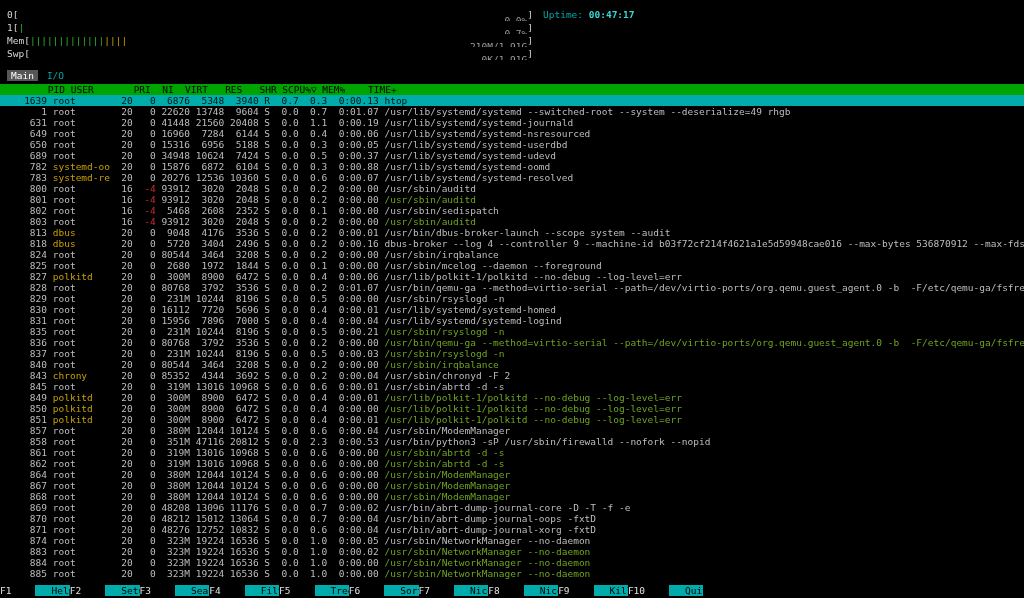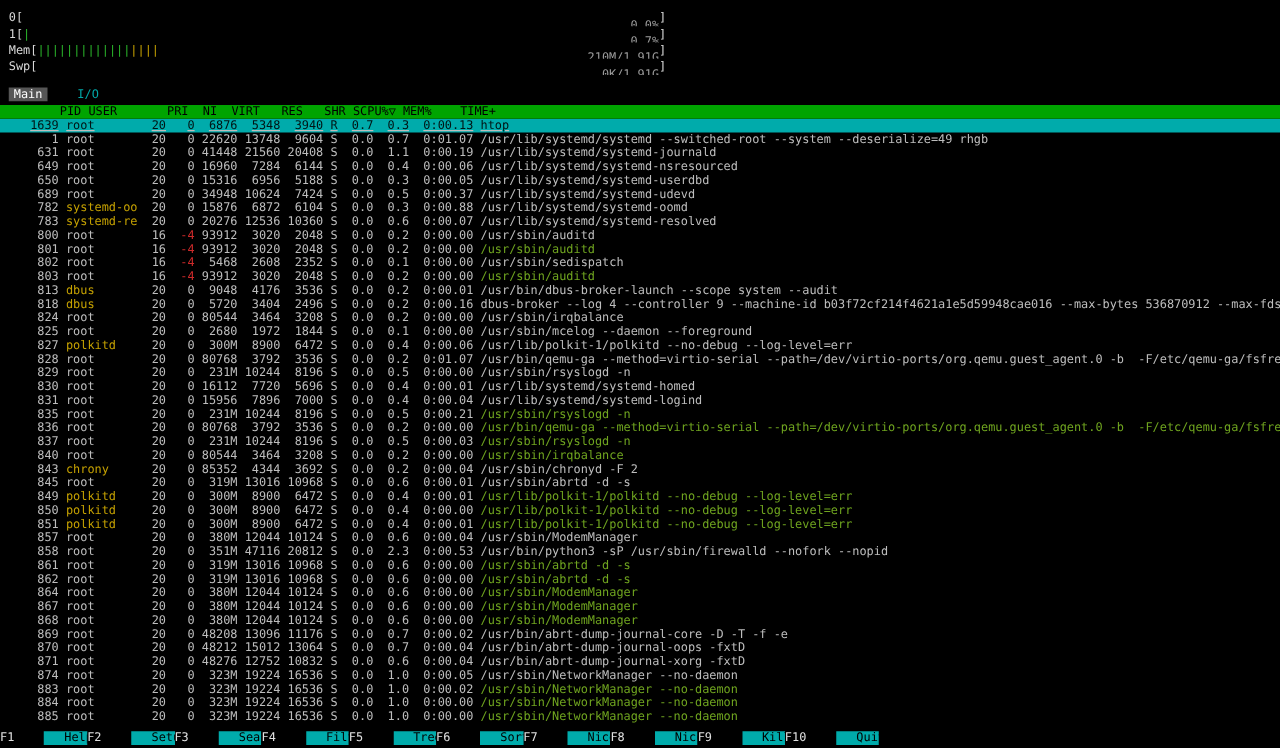--- a/index.html
+++ b/index.html
@@ -25,27 +25,27 @@
   .m-right{margin-left:10px;flex:1;overflow:hidden;}
   .stat-line{height:13px;line-height:13px;white-space:pre;overflow:hidden;}
   .seg-label{color:var(--cyan);}
   .seg-value{color:var(--value);font-weight:bold;}
   .seg-normal{color:var(--foreground);}
   .seg-dim{color:var(--dim);}
   .seg-green{color:var(--green);font-weight:bold;}
   .seg-uptime{color:var(--bright-cyan);font-weight:bold;}
   .tabs{margin-top:9px;height:13px;line-height:13px;padding-left:7px;white-space:pre;}
   .tab-active{background:var(--tab-bg);color:#ffffff;padding:0 4px;}
-  .tab-inactive{color:var(--cyan);margin-left:24px;}
+  .tab-inactive{color:var(--cyan);margin-left:9px;}
   .header-row{margin-top:2px;display:flex;height:11px;line-height:11px;
               background:var(--header-bg);color:#000;padding-left:25px;white-space:pre;overflow:hidden;}
   .header-row span{color:#000;}
   .rows{overflow:hidden;}
   .prow{display:flex;height:11px;line-height:11px;padding-left:7px;white-space:pre;overflow:hidden;}
-  .prow.sel{background:var(--selection-bg);text-decoration:underline;}
+  .prow.sel{background:var(--selection-bg);}
   .prow.sel span{color:#001414 !important;}
   .c-pid{width:7ch;text-align:right;flex:none;overflow:hidden;}
   .c-user{width:10ch;margin-left:1ch;text-align:left;flex:none;overflow:hidden;}
   .c-pri{width:4ch;text-align:right;flex:none;}
   .c-ni{width:4ch;text-align:right;flex:none;}
   .c-virt,.c-res,.c-shr{width:6ch;text-align:right;flex:none;overflow:hidden;}
   .c-s{width:2ch;text-align:right;flex:none;}
   .c-cpu,.c-mem{width:5ch;text-align:right;flex:none;}
   .c-time{width:9ch;text-align:right;flex:none;overflow:hidden;}
   .c-cmd{flex:1;margin-left:1ch;text-align:left;overflow:hidden;white-space:pre;}
@@ -71,20 +71,21 @@
         <span class="m-label">1</span><span class="br">[</span><span class="m-bar"><span class="bar-g">|</span><span class="m-val">0.7%</span></span><span class="br">]</span>
       </div>
       <div class="meter">
         <span class="m-label">Mem</span><span class="br">[</span><span class="m-bar"><span class="bar-g">|||||||||||||</span><span class="bar-y">||||</span><span class="m-val">210M/1.91G</span></span><span class="br">]</span>
       </div>
       <div class="meter">
         <span class="m-label">Swp</span><span class="br">[</span><span class="m-bar"><span class="bar-g"></span><span class="m-val">0K/1.91G</span></span><span class="br">]</span>
       </div>
     </div>
     <div class="m-right">
+      <div class="stat-line"><span class="seg-label">Uptime: </span><span class="seg-uptime">00:47:17</span></div>
     </div>
   </div>
 
   <div class="tabs"><span class="tab-active">Main</span><span class="tab-inactive">I/O</span></div>
 
   <div class="header-row"><span class="c-pid">PID</span><span class="c-user">USER</span><span class="c-pri">PRI</span><span class="c-ni">NI</span><span class="c-virt">VIRT</span><span class="c-res">RES</span><span class="c-shr">SHR</span><span class="c-s">S</span><span class="c-cpu">CPU%▽</span><span class="c-mem">MEM%</span><span class="c-time">TIME+</span></div>
 
   <div class="rows">
       <div class="prow sel"><span class="c-pid">1639</span><span class="c-user">root</span><span class="c-pri">20</span><span class="c-ni">0</span><span class="c-virt">6876</span><span class="c-res">5348</span><span class="c-shr">3940</span><span class="c-s">R</span><span class="c-cpu">0.7</span><span class="c-mem">0.3</span><span class="c-time">0:00.13</span><span class="c-cmd">htop</span></div>
       <div class="prow"><span class="c-pid">1</span><span class="c-user">root</span><span class="c-pri">20</span><span class="c-ni">0</span><span class="c-virt">22620</span><span class="c-res">13748</span><span class="c-shr">9604</span><span class="c-s">S</span><span class="c-cpu">0.0</span><span class="c-mem">0.7</span><span class="c-time">0:01.07</span><span class="c-cmd">/usr/lib/systemd/systemd --switched-root --system --deserialize=49 rhgb</span></div>

